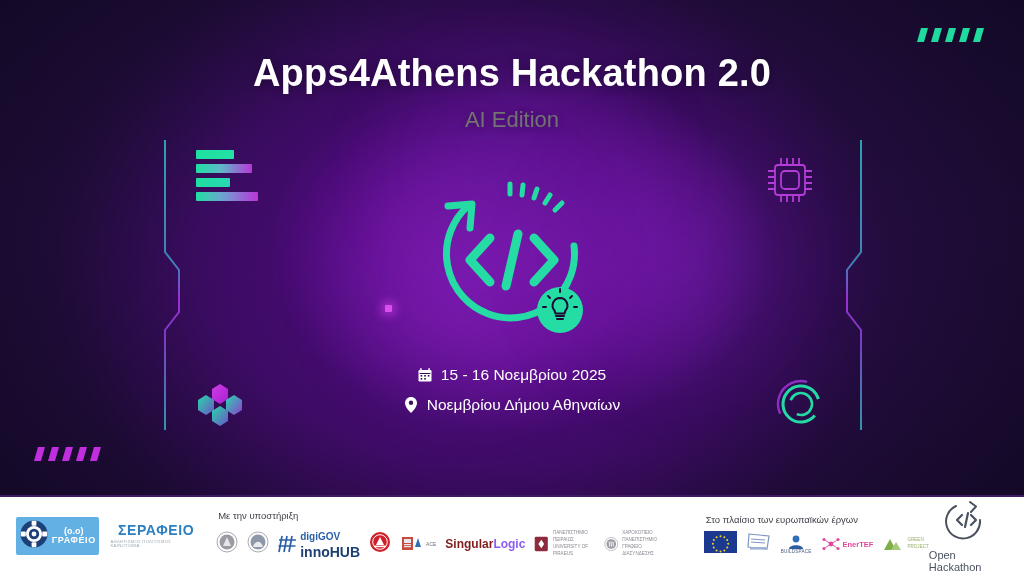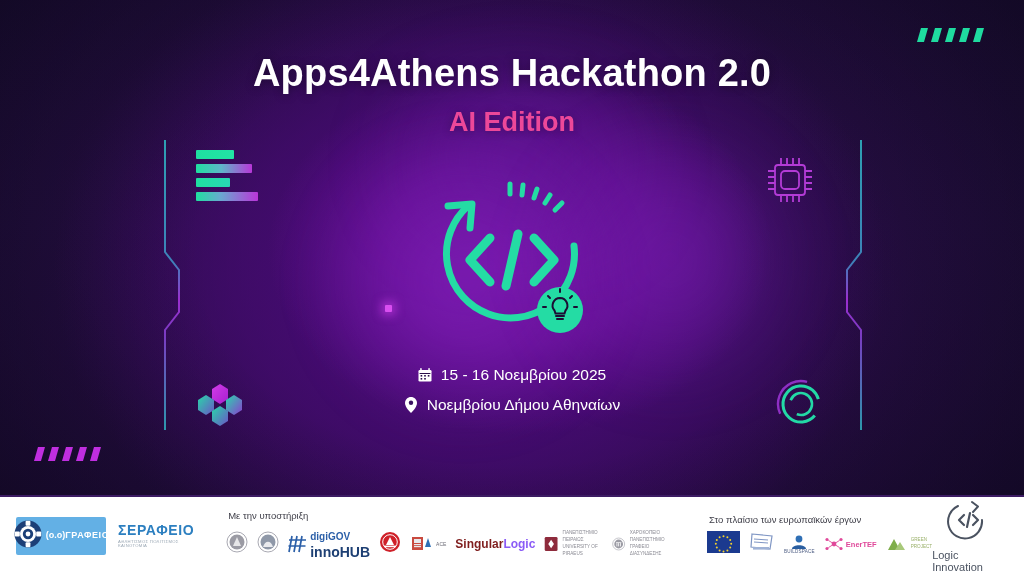--- a/index.html
+++ b/index.html
@@ -78,23 +78,23 @@
   .main-title {
     margin: 0;
     font-size: 38px;
     font-weight: bold;
     letter-spacing: 0.2px;
     color: #ffffff;
     text-shadow: 0 1px 10px rgba(0,0,0,0.35);
   }
   .sub-title {
     margin: 12px 0 0 0;
-    font-size: 27px;
-    font-weight: bold;
-    color: #ec4899;
+    font-size: 22px;
+    font-weight: normal;
+    color: #737373;
     text-shadow: 0 1px 8px rgba(0,0,0,0.3);
   }
 
   
   .central-icon {
     position: absolute;
     left: 424px; top: 172px;
     width: 176px; height: 176px;
   }
 
@@ -193,47 +193,48 @@
     width: 90px; height: 38px;
     background: #63b0e5;
     border-radius: 2px;
     display: flex;
     align-items: center;
     justify-content: center;
     gap: 3px;
   }
   .host-sub {
     display: flex;
+    flex-direction: column;
     align-items: center;
     line-height: 1;
   }
   .host-sub .l1 { color: #ffffff; font-size: 9px; font-weight: bold; }
   .host-sub .l2 { color: #ffffff; font-size: 9px; font-weight: bold; letter-spacing: 0.6px; }
 
   .serafeio-logo {
     display: flex;
     flex-direction: column;
-    align-items: flex-start;
+    align-items: flex-end;
     line-height: 1;
   }
   .serafeio-logo .name {
     color: #2c7fc0;
     font-size: 14px;
     font-weight: bold;
     letter-spacing: 0.6px;
   }
   .serafeio-logo .tag {
     margin-top: 3px;
     color: #9aa7b4;
     font-size: 4.2px;
     letter-spacing: 0.3px;
   }
 
   .support-col {
-    margin-left: 32px;
+    margin-left: 22px;
     display: flex;
     flex-direction: column;
     justify-content: center;
   }
   .support-label {
     font-size: 9.5px;
     color: #3d3d47;
     margin-bottom: 6px;
     padding-left: 2px;
   }
@@ -651,18 +652,18 @@
               <path d="M12 8 A17 17 0 1 0 36 22"></path>
               <path d="M26 4 L32 8.5 L27 14"></path>
               <g stroke-width="2.2">
                 <path d="M18 17 L13 22 L18 27"></path>
                 <path d="M27 17 L32 22 L27 27"></path>
                 <path d="M24 15 L21 29"></path>
               </g>
             </g>
           </svg>
         </span>
-        <span class="oi-name">Logic Innovation</span>
+        <span class="oi-name">Open Hackathon</span>
       </div>
 
     </div>
   </div>
 </div>
 
 </body></html>

